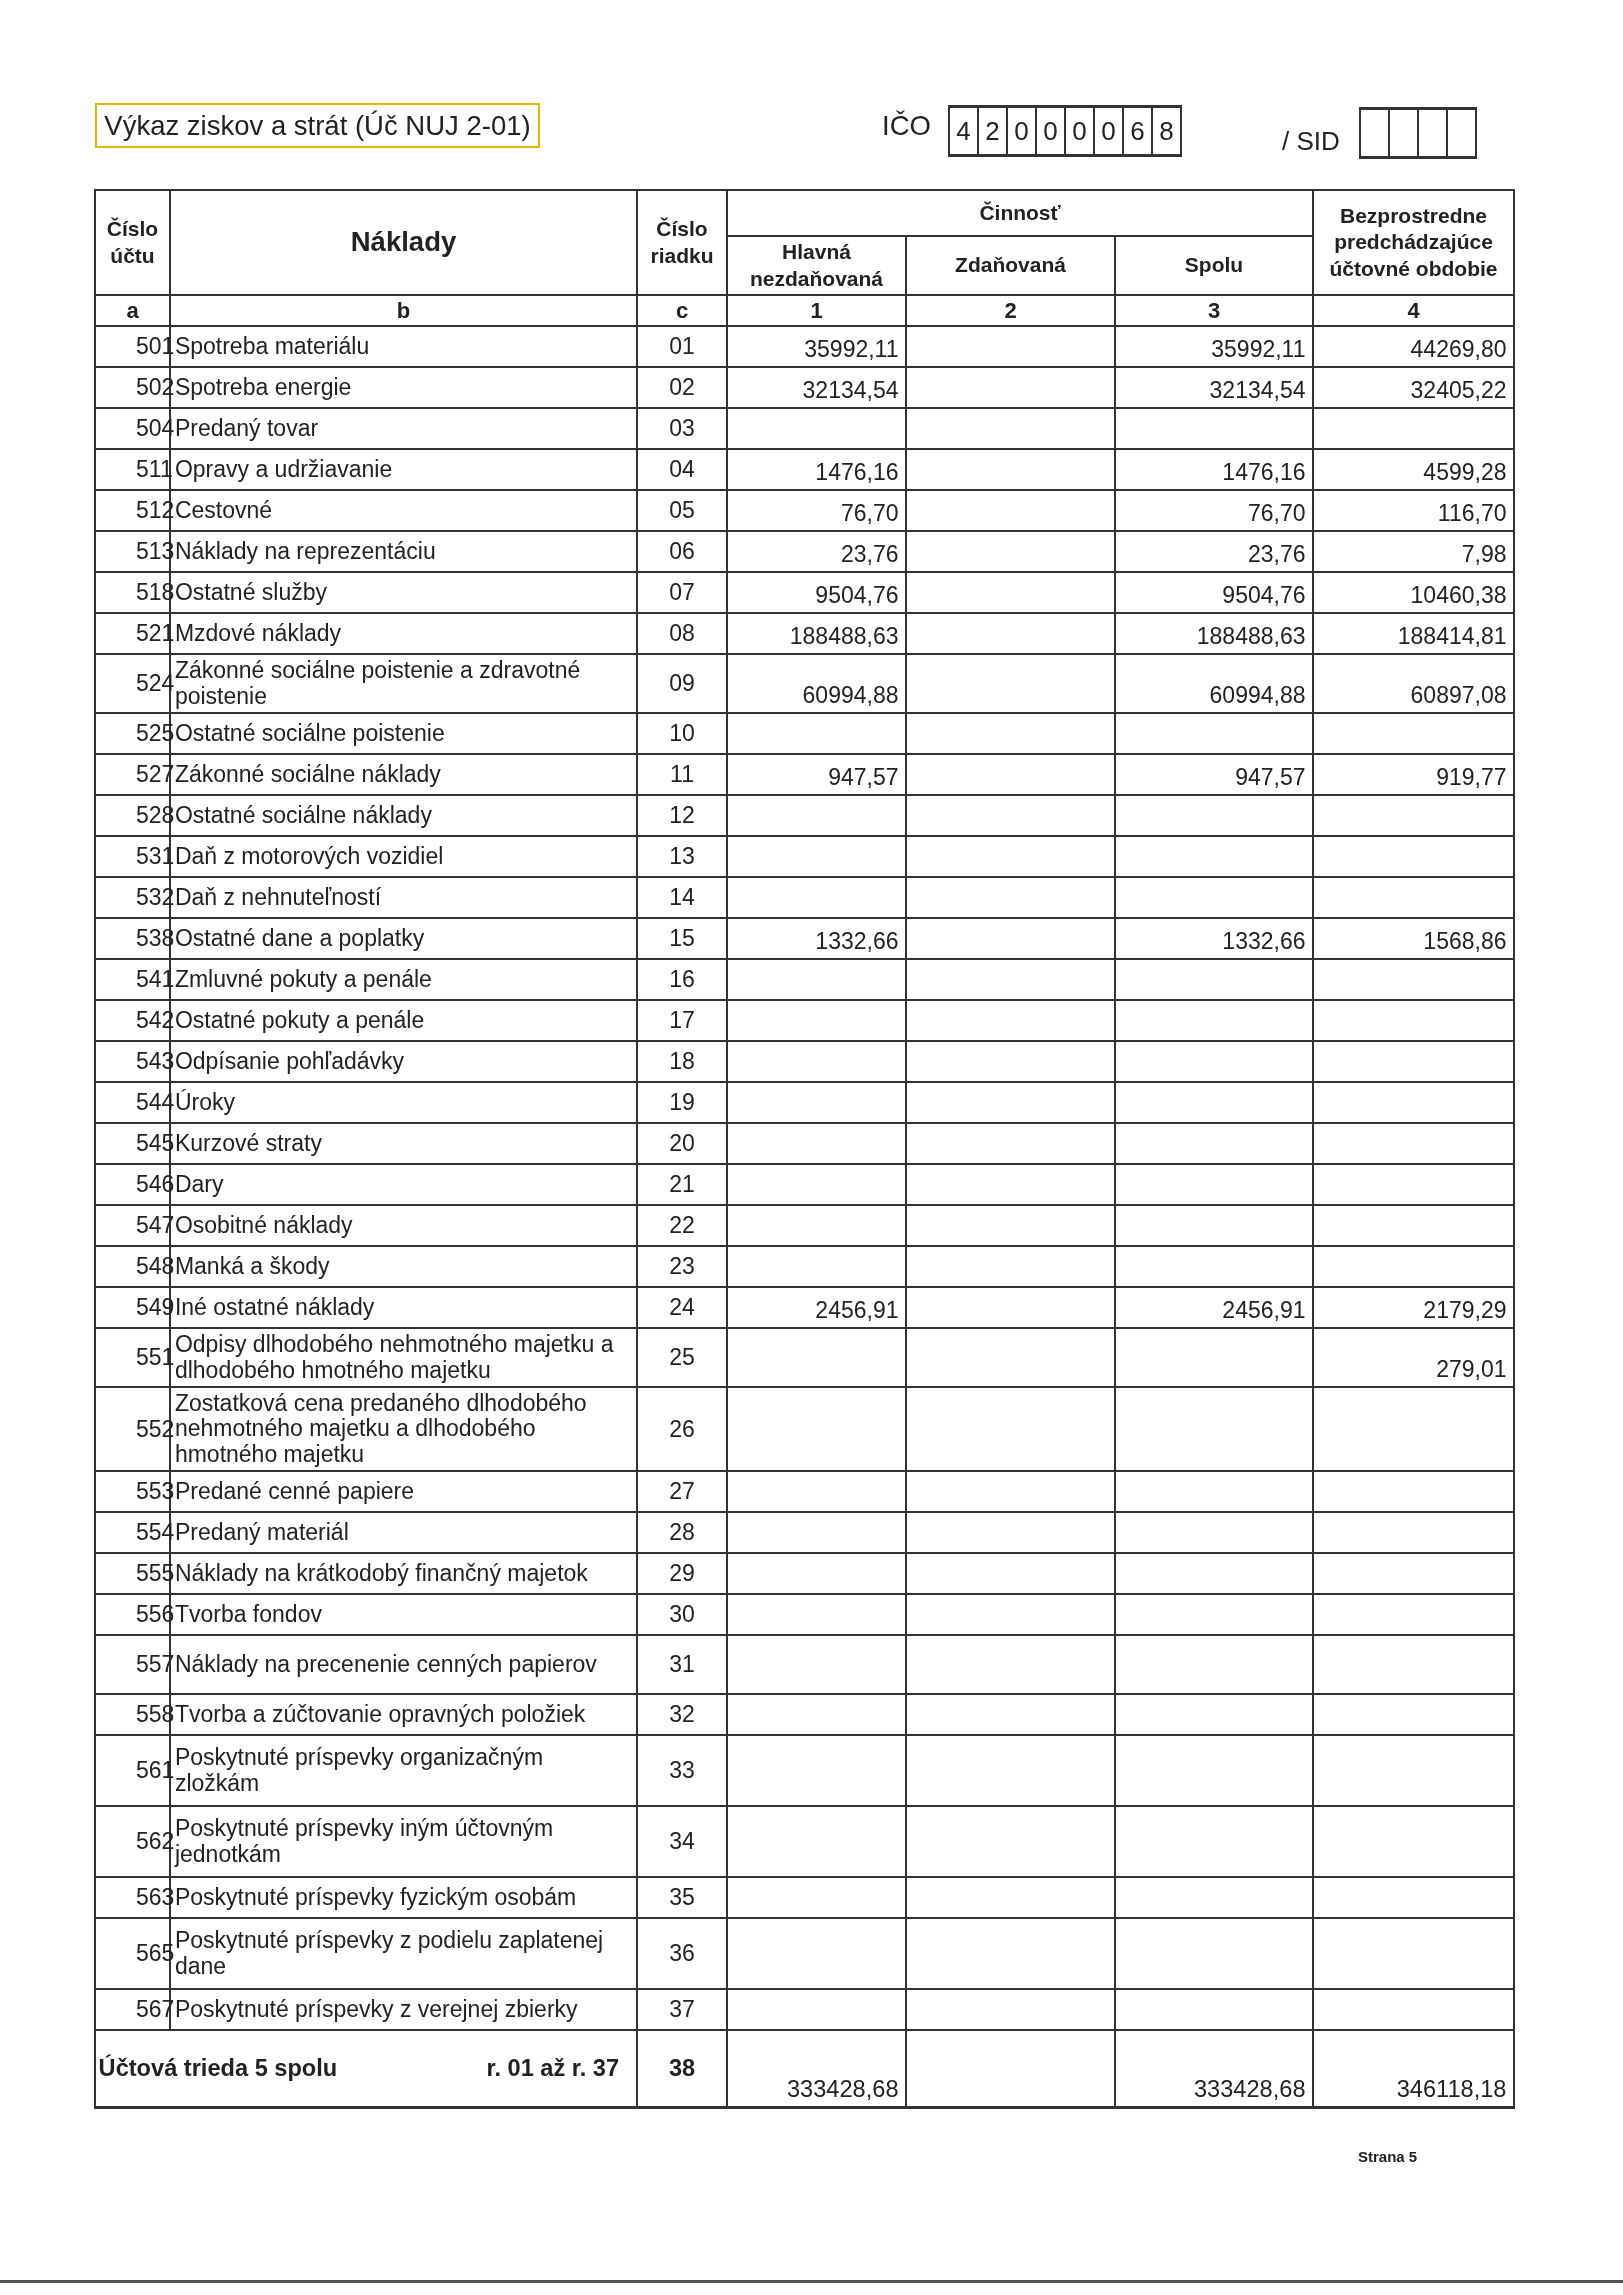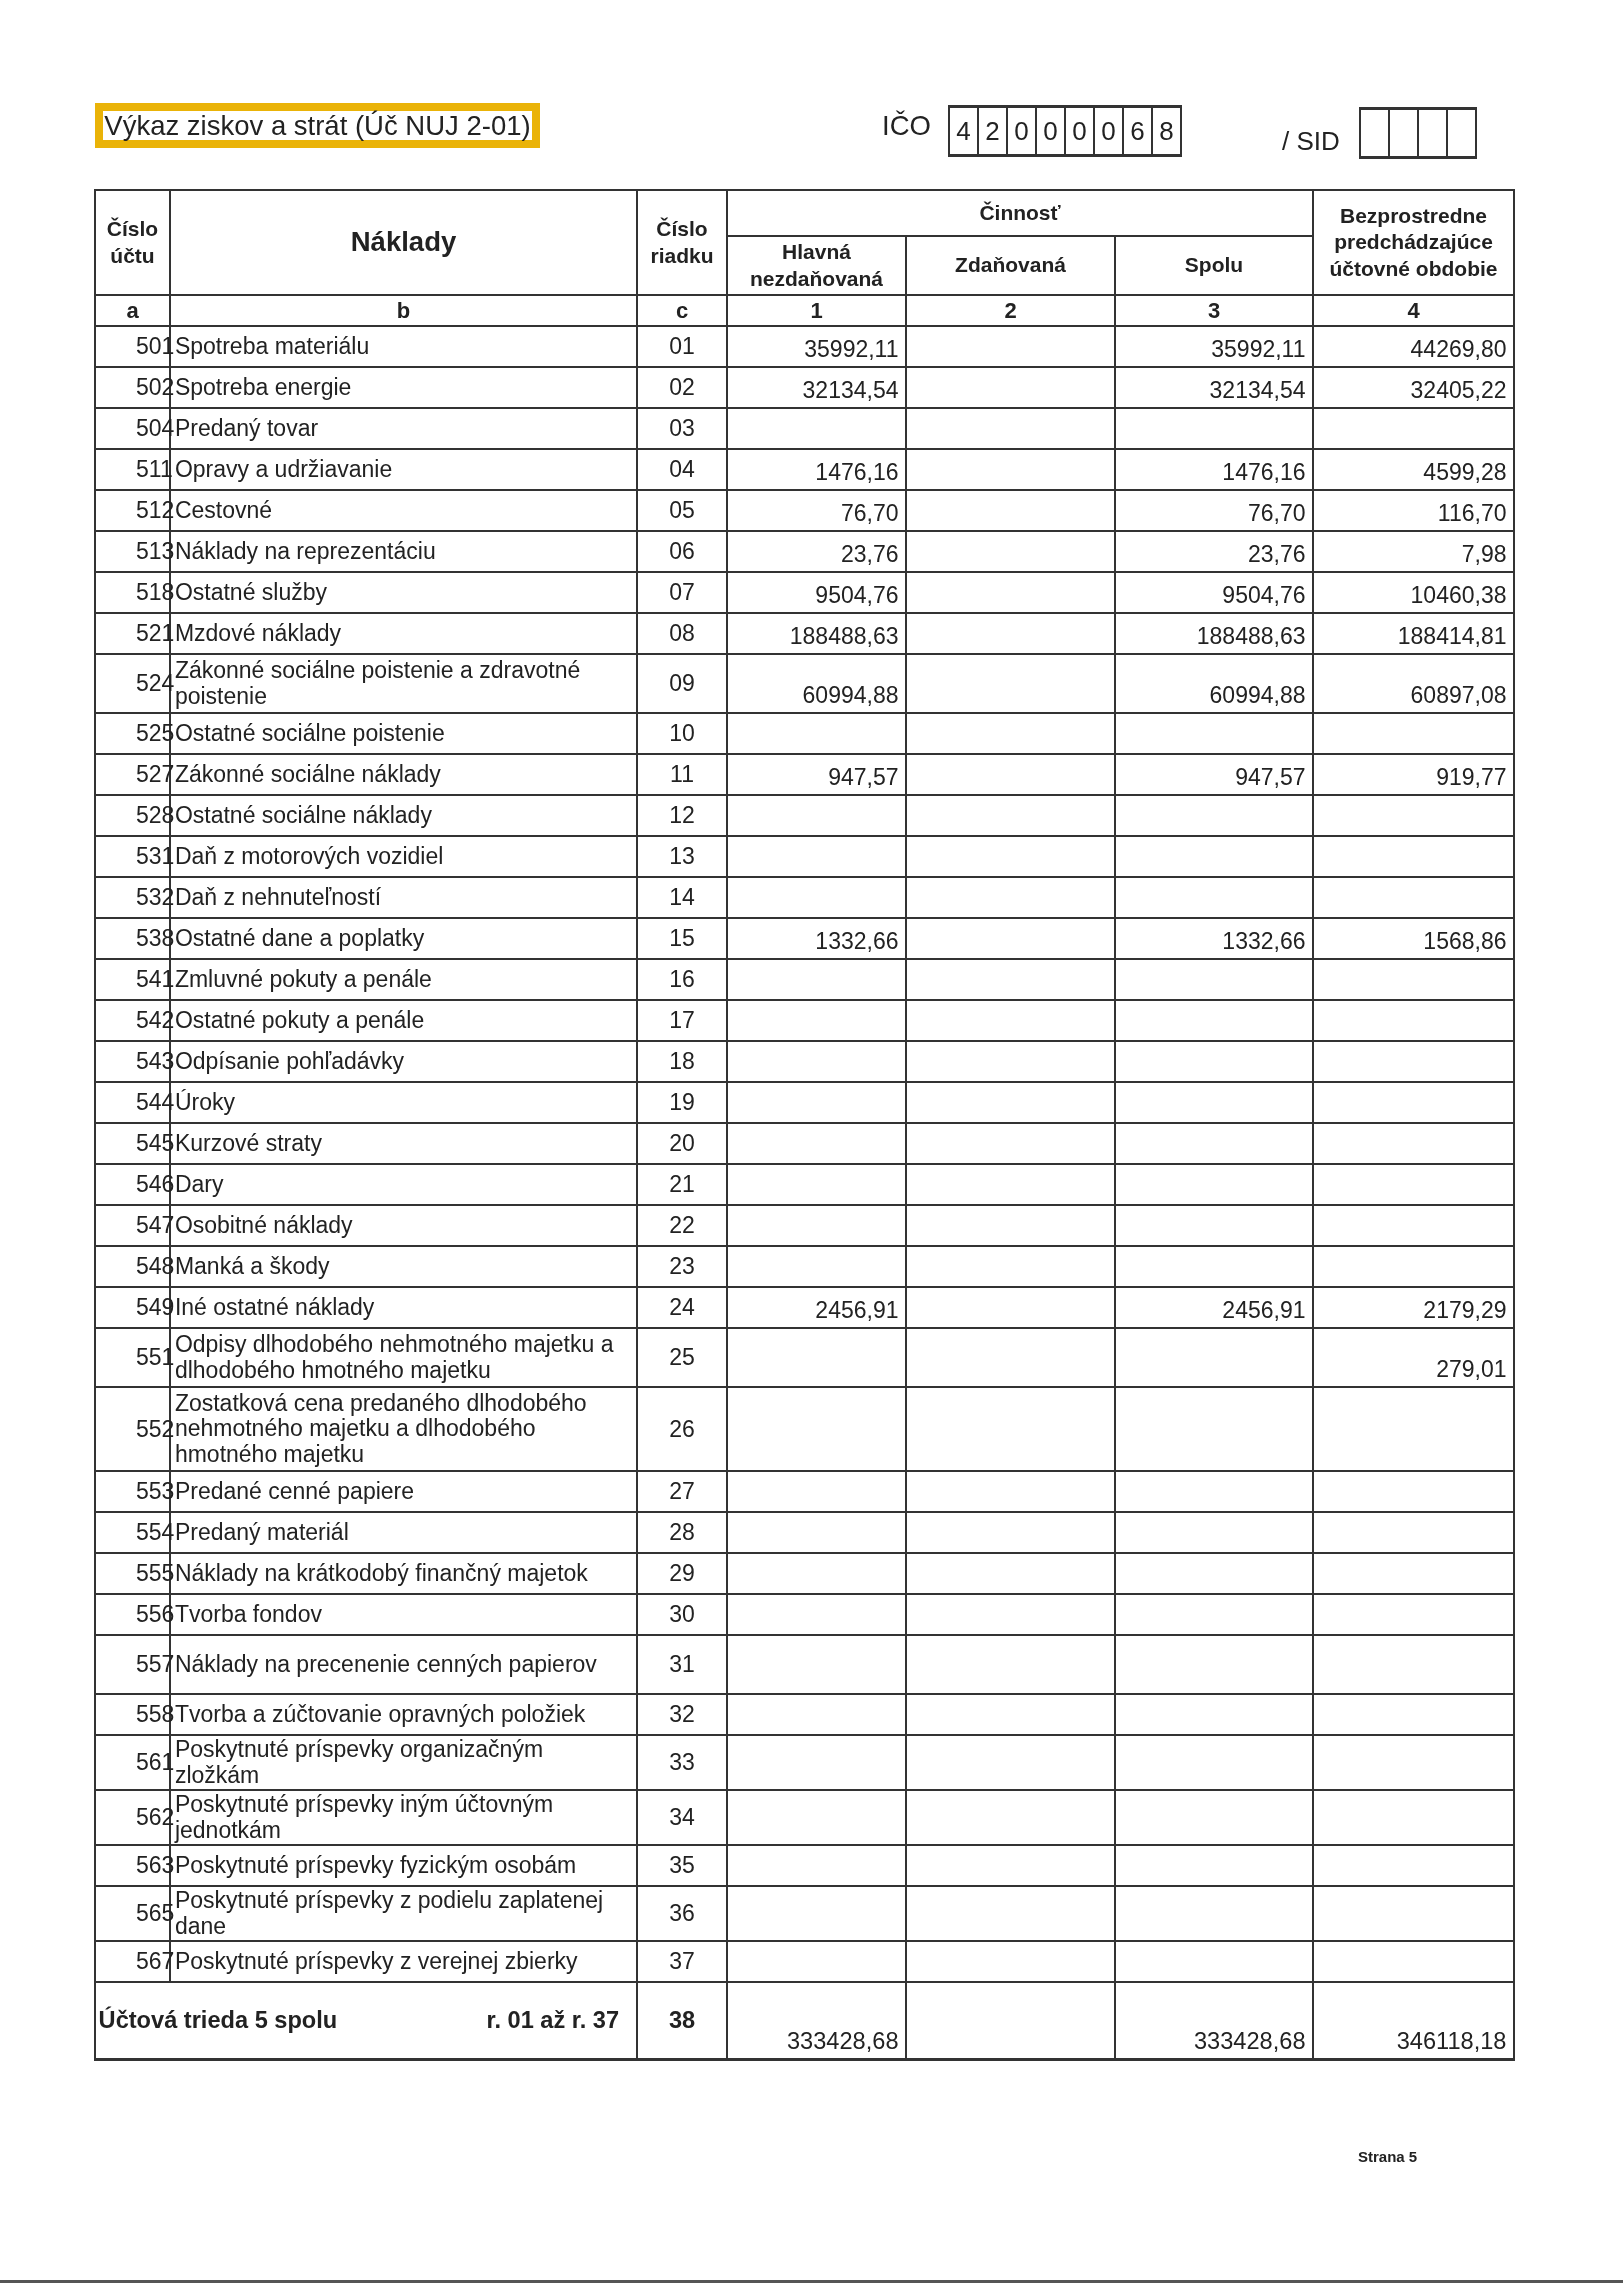--- a/index.html
+++ b/index.html
@@ -1,19 +1,19 @@
 <!DOCTYPE html>
 <html style="font-size:10.5px"><head>
 <meta charset="utf-8">
 <style>
   html, body { margin:0; padding:0; background:#ffffff; }
   body { width:1624px; height:2295px; position:relative; overflow:hidden;
          font-family:"Liberation Sans", sans-serif; color:#222; }
   .title-box { position:absolute; left:95px; top:103px; width:445px; height:45px;
-               border:8px solid #eab308; box-sizing:border-box; font-size:27.5px;
+               border:2px solid #eab308; box-sizing:border-box; font-size:27.5px;
                display:flex; align-items:center; justify-content:center; }
   .ico-label { position:absolute; left:882px; top:110px; font-size:27.5px; }
   .digit-boxes { position:absolute; display:flex; border-top:3.9px solid #333; border-bottom:3.9px solid #333;
                  border-left:2px solid #333; box-sizing:border-box; height:52px; }
   .digit-boxes .d { width:29px; border-right:2px solid #333; font-size:26px;
                     display:flex; align-items:center; justify-content:center; box-sizing:border-box; }
   .ico-boxes { left:948px; top:105px; }
   .sid-label { position:absolute; left:1282px; top:110px; font-size:26px;margin-top:16px; }
   .sid-boxes { left:1359px; top:107px; }
   .sid-boxes .d { width:29px; }
@@ -25,21 +25,21 @@
   .hdr-big { font-size:27.5px;margin-left:36px; }
   .idx th { font-size:22px; height:31px; }
   td { font-size:23px; height:41px; }
   td.acc { text-align:center;padding-left:40px; }
   td.name { text-align:left; padding-left:3.9px; line-height:1.1;margin-left:44px; }
   td.row { text-align:center; }
   td.num { text-align:right; vertical-align:bottom; padding-bottom:2.6px; padding-right:6.5px; }
   tr.h2 td { height:59px; }
   tr.h3 td { height:84px; }
   tr.h557 td { height:59px; }
-  tr.h2b td { height:55px; }
+  tr.h2b td { height:71px; }
   tr.total td { height:77px; font-size:23.6px; border-bottom:3.9px solid #333; }
   tr.total td.lbl { font-weight:bold; padding-left:2.6px; }
   tr.total td.lbl span.r { float:right; padding-right:11.8px;margin-left:47px; }
   tr.total td.rowb { font-weight:bold; text-align:center; }
   .page-number { position:absolute; left:1358px; top:2148px; font-size:15px; font-weight:bold; }
   .bottom-line { position:absolute; left:0; top:2280px; width:1624px; height:2.6px; background:#555; }
 </style>
 </head>
 <body>
 

